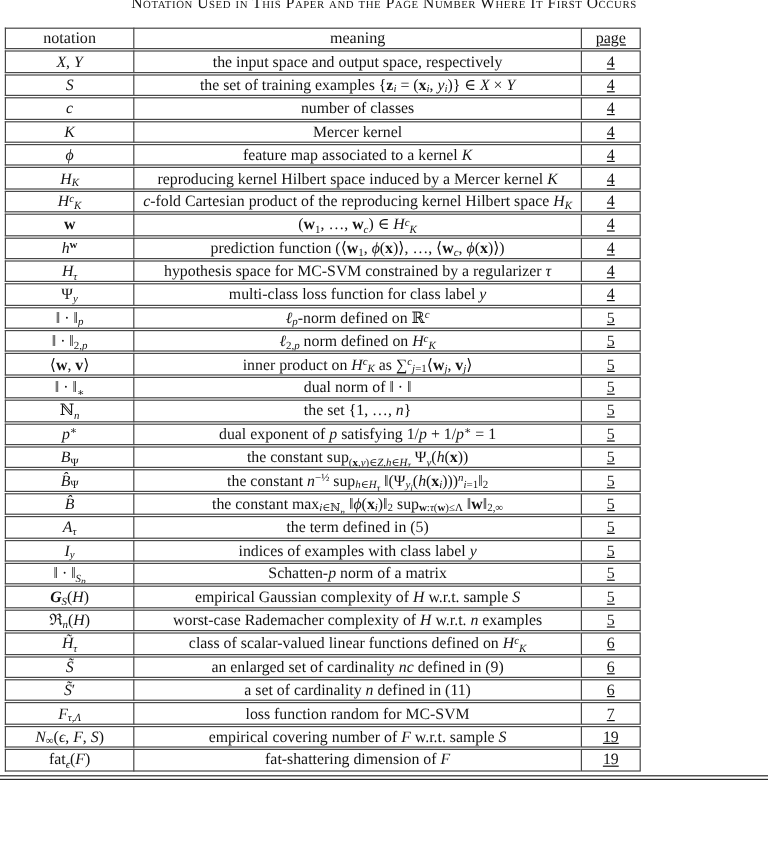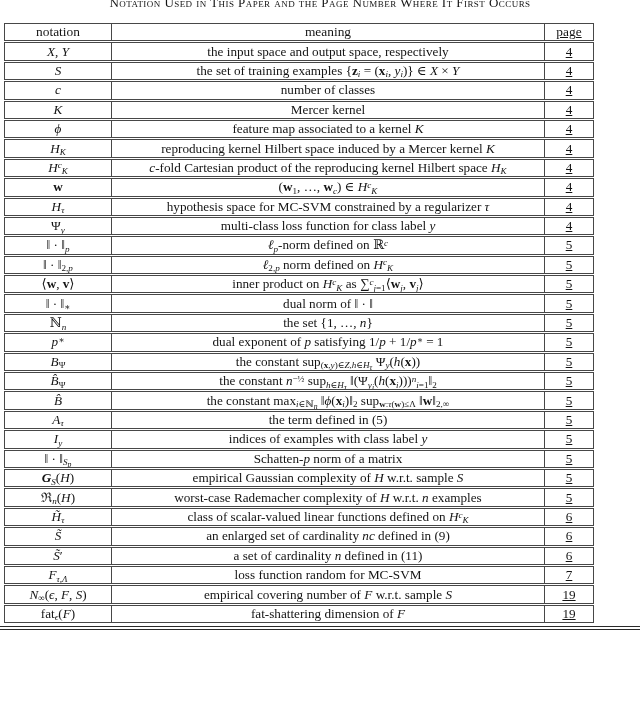--- a/index.html
+++ b/index.html
@@ -14,21 +14,21 @@
     margin-top: -4px;            
     text-align: center;
     font-variant: small-caps;
     font-size: 13px;
     letter-spacing: 0.45px;
     line-height: 14px;
     white-space: nowrap;
   }
   .tblwrap { margin: 12px 3px 0 4px; }
   table.notation {
-    width: 590px;
+    width: 530px;
     table-layout: fixed;
     border-collapse: separate;
     border-spacing: 0 1px;       
     font-size: 13.2px;
   }
   col.c-notation { width: 107px; }
   col.c-page     { width: 50px;  }
   th, td {
     border-top: 1px solid #474747;
     border-bottom: 1px solid #474747;
@@ -111,20 +111,25 @@
           <td><i>H</i><sup><i>c</i></sup><sub><i>K</i></sub></td>
           <td><i>c</i>-fold Cartesian product of the reproducing kernel Hilbert space <i>H<sub>K</sub></i></td>
           <td>4</td>
         </tr>
         <tr>
           <td><b>w</b></td>
           <td>(<b>w</b><sub>1</sub>, …, <b>w</b><sub><i>c</i></sub>) ∈ <i>H</i><sup><i>c</i></sup><sub><i>K</i></sub></td>
           <td>4</td>
         </tr>
         <tr>
+          <td><i>h</i><sup><b>w</b></sup></td>
+          <td>prediction function (⟨<b>w</b><sub>1</sub>, <i>ϕ</i>(<b>x</b>)⟩, …, ⟨<b>w</b><sub><i>c</i></sub>, <i>ϕ</i>(<b>x</b>)⟩)</td>
+          <td>4</td>
+        </tr>
+        <tr>
           <td><i>H<sub>τ</sub></i></td>
           <td>hypothesis space for MC-SVM constrained by a regularizer <i>τ</i></td>
           <td>4</td>
         </tr>
         <tr>
           <td>Ψ<sub><i>y</i></sub></td>
           <td>multi-class loss function for class label <i>y</i></td>
           <td>4</td>
         </tr>
         <tr>

